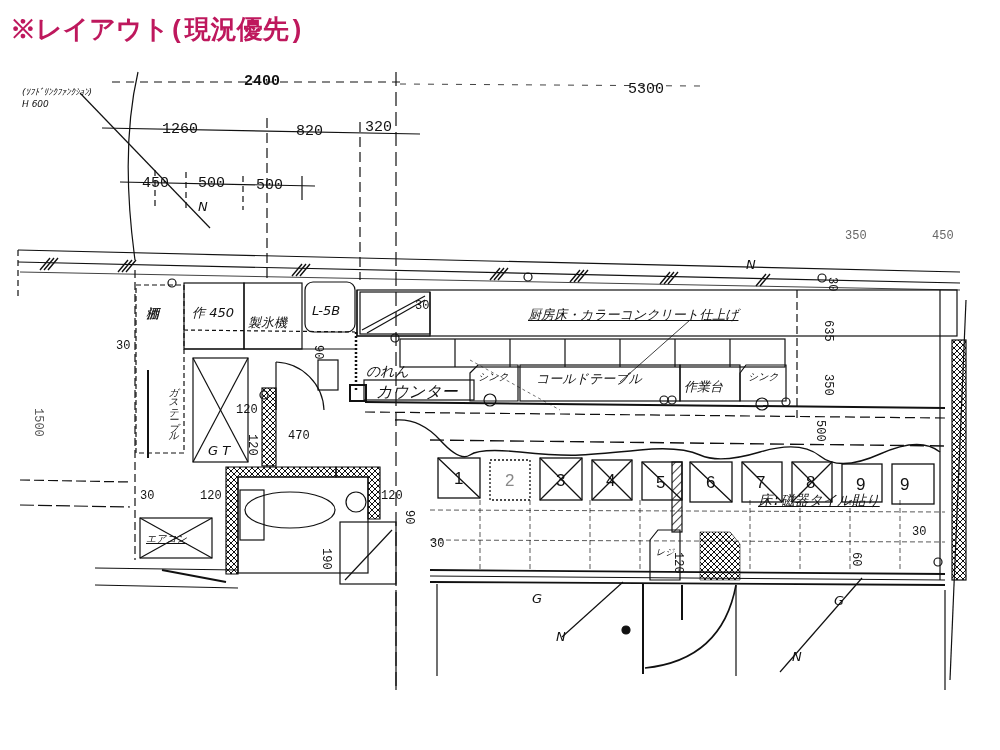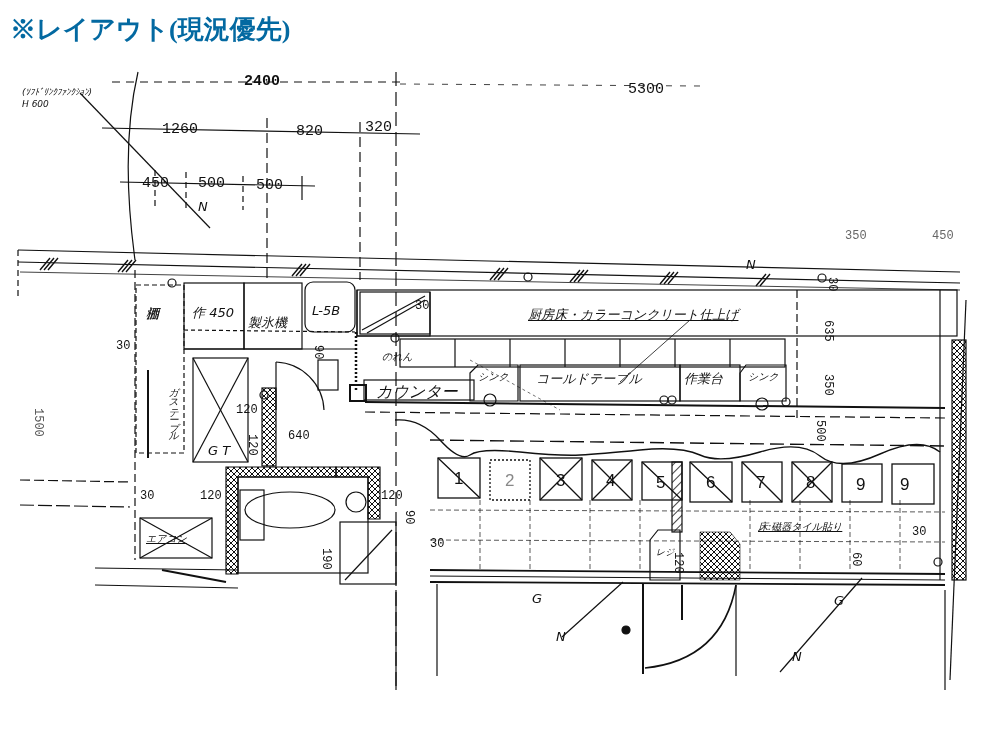--- a/index.html
+++ b/index.html
@@ -1,17 +1,17 @@
 <!DOCTYPE html>
 <html><head>
 <meta charset="utf-8">
 <style>
   html, body { margin: 0; padding: 0; background: #ffffff; }
   body { width: 1000px; height: 750px; position: relative; overflow: hidden; font-family: "DejaVu Sans", sans-serif; color: #111; }
-  .title { position: absolute; left: 10px; top: 12px; font-size: 26px; font-weight: bold; letter-spacing: 0px; color: #0369a1; font-family: Liberation Serif, serif; }
+  .title { position: absolute; left: 10px; top: 12px; font-size: 26px; font-weight: bold; letter-spacing: 0px; color: #be185d; font-family: Liberation Mono, monospace; }
   svg.plan { position: absolute; left: 0; top: 0; }
   .lbl { position: absolute; font-size: 11px; color: #111; white-space: nowrap; line-height: 1; }
   .dim { font-family: "Liberation Mono", monospace; font-size: 15px; }
   .dim-sm { font-family: "Liberation Mono", monospace; font-size: 12px; }
   .hand { font-family: "DejaVu Sans", sans-serif; font-size: 13px; font-style: italic; }
   .vert { writing-mode: vertical-rl; }
   .num { font-family: "Liberation Sans", sans-serif; font-size: 17px; }
 </style>
 </head>
 <body>
@@ -209,48 +209,48 @@
 <div class="lbl dim" style="left:256px;top:178px;">500</div>
 <div class="lbl dim-sm" style="left:845px;top:230px;color:#666;">350</div>
 <div class="lbl dim-sm" style="left:932px;top:230px;color:#666;">450</div>
 <div class="lbl dim-sm" style="left:116px;top:340px;">30</div>
 <div class="lbl dim-sm" style="left:140px;top:490px;">30</div>
 <div class="lbl dim-sm vert" style="left:32px;top:408px;color:#555;">1500</div>
 <div class="lbl dim-sm" style="left:200px;top:490px;">120</div>
 <div class="lbl dim-sm" style="left:381px;top:490px;">120</div>
 <div class="lbl dim-sm" style="left:236px;top:404px;">120</div>
 <div class="lbl dim-sm vert" style="left:246px;top:434px;">120</div>
-<div class="lbl dim-sm" style="left:288px;top:430px;">640</div>
+<div class="lbl dim-sm" style="left:288px;top:430px;">470</div>
 <div class="lbl dim-sm vert" style="left:312px;top:345px;">90</div>
 <div class="lbl dim-sm vert" style="left:320px;top:548px;">190</div>
 <div class="lbl dim-sm vert" style="left:403px;top:510px;">90</div>
 <div class="lbl dim-sm" style="left:415px;top:300px;">30</div>
 <div class="lbl dim-sm" style="left:430px;top:538px;">30</div>
 <div class="lbl dim-sm vert" style="left:822px;top:320px;">635</div>
 <div class="lbl dim-sm vert" style="left:822px;top:374px;">350</div>
 <div class="lbl dim-sm vert" style="left:814px;top:420px;">500</div>
 <div class="lbl dim-sm" style="left:912px;top:526px;">30</div>
 <div class="lbl dim-sm vert" style="left:850px;top:552px;">60</div>
 <div class="lbl dim-sm vert" style="left:672px;top:552px;">120</div>
 <div class="lbl dim-sm vert" style="left:826px;top:277px;">30</div>
 
 <div class="lbl hand vert" style="left:146px;top:296px;">酒棚</div>
 <div class="lbl hand" style="left:192px;top:306px;">作 450</div>
 <div class="lbl hand" style="left:248px;top:294px;margin-top:22px;">製氷機</div>
 <div class="lbl hand" style="left:312px;top:304px;">L-5B</div>
 <div class="lbl hand" style="left:528px;top:308px;text-decoration:underline;">厨房床・カラーコンクリート仕上げ</div>
 <div class="lbl hand" style="left:536px;top:372px;">コールドテーブル</div>
-<div class="lbl hand" style="left:684px;top:372px;text-align:right;">作業台</div>
+<div class="lbl hand" style="left:684px;top:380px;text-align:right;">作業台</div>
 <div class="lbl hand" style="left:478px;top:372px;font-size:10px;">シンク</div>
 <div class="lbl hand" style="left:748px;top:372px;font-size:10px;">シンク</div>
 <div class="lbl hand" style="left:376px;top:384px;font-size:16px;">カウンター</div>
 <div class="lbl hand" style="left:208px;top:444px;">G T</div>
-<div class="lbl hand" style="left:366px;top:352px;font-size:10px;margin-left:16px;">のれん</div>
+<div class="lbl hand" style="left:366px;top:364px;font-size:14px;">のれん</div>
 <div class="lbl hand" style="left:146px;top:534px;font-size:10px;text-decoration:underline;">エアコン</div>
-<div class="lbl hand" style="left:758px;top:522px;font-size:10px;text-decoration:underline;">床:磁器タイル貼り</div>
+<div class="lbl hand" style="left:758px;top:494px;font-size:14px;text-decoration:underline;font-family:Liberation Mono, monospace;">床:磁器タイル貼り</div>
 <div class="lbl hand" style="left:656px;top:548px;font-size:9px;">レジ</div>
 <div class="lbl hand vert" style="left:168px;top:380px;font-size:10px;">ガステーブル</div>
 
 <div class="lbl num" style="left:454px;top:470px;">1</div>
 <div class="lbl num" style="left:505px;top:472px;color:#888;">2</div>
 <div class="lbl num" style="left:556px;top:472px;">3</div>
 <div class="lbl num" style="left:606px;top:472px;">4</div>
 <div class="lbl num" style="left:656px;top:474px;">5</div>
 <div class="lbl num" style="left:706px;top:474px;">6</div>
 <div class="lbl num" style="left:756px;top:474px;">7</div>

